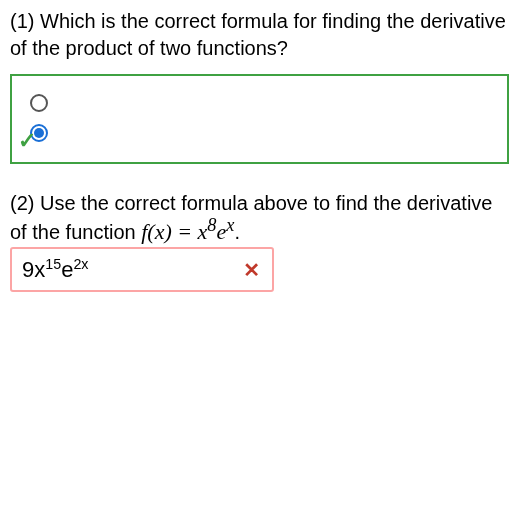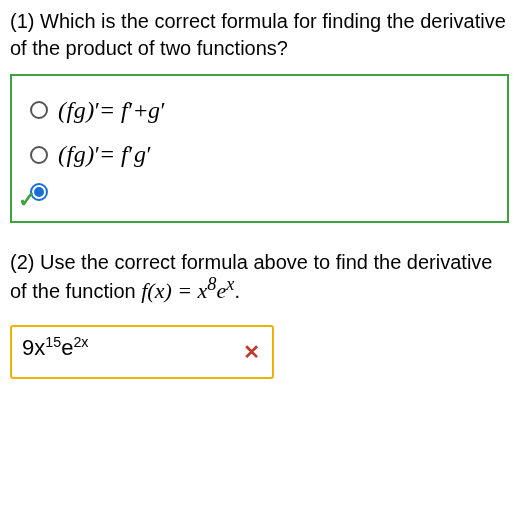--- a/index.html
+++ b/index.html
@@ -61,35 +61,34 @@
   }
   .check-mark {
     position: absolute;
     left: 6px;
     bottom: 6px;
     color: #3fa142;
     font-size: 22px;
     font-weight: bold;
   }
   .q2-block {
-    margin-bottom: 20px;
   }
   .inline-math {
     font-family: "Times New Roman", Times, serif;
     font-style: italic;
     font-size: 22px;
   }
   .answer-row {
     display: flex;
     align-items: stretch;
   }
   .answer-box {
-    border: 2px solid #eab308;
+    border: 2px solid #fca5a5;
     border-radius: 3px;
-    padding: 6px 90px 14px 10px;
+    padding: 6px 90px 6px 10px;
     font-family: Arial, Helvetica, sans-serif;
     font-size: 22px;
     min-width: 160px;
     display: flex;
     align-items: center;
     position: relative;
   }
   .answer-box sup {
     font-size: 0.65em;
     vertical-align: super;
@@ -106,25 +105,20 @@
   sup { line-height: 0; }
 </style>
 </head>
 <body>
 
 <div class="question-text">(1) Which is the correct formula for finding the derivative of the product of two functions?</div>
 
 <div class="options-box">
   <div class="option-row">
     <span class="radio"></span>
-    <span class="formula">(<span>fg</span>)<span class="up">′=</span> <span>f</span><span class="up">′+</span><span>g</span><span class="up">′</span></span>
-  </div>
-  <div class="option-row">
-    <span class="radio"></span>
-    <span class="formula">(<span>fg</span>)<span class="up">′=</span> <span>f</span><span class="up">′</span><span>g</span><span class="up">′</span></span>
   </div>
   <div class="option-row">
     <span class="radio selected"></span>
   </div>
   <span class="check-mark">✓</span>
 </div>
 
 <div class="q2-block">
   <span>(2) Use the correct formula above to find the derivative of the function </span><span class="inline-math"><i>f</i>(<i>x</i>) = <i>x</i><sup>8</sup><i>e</i><sup><i>x</i></sup></span><span>.</span>
 </div>

